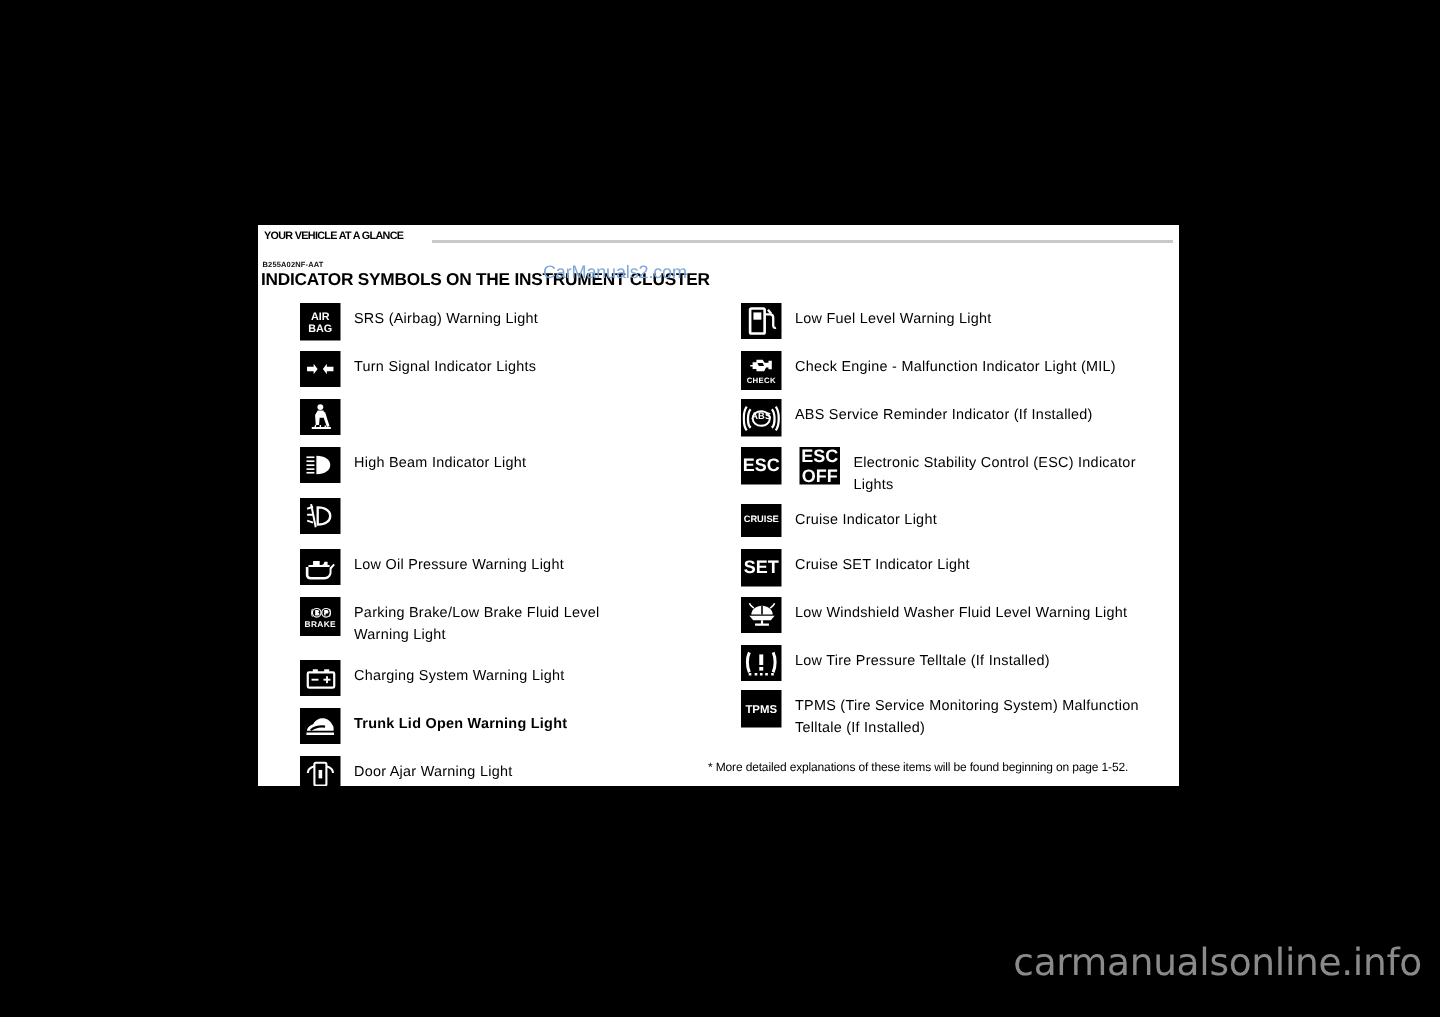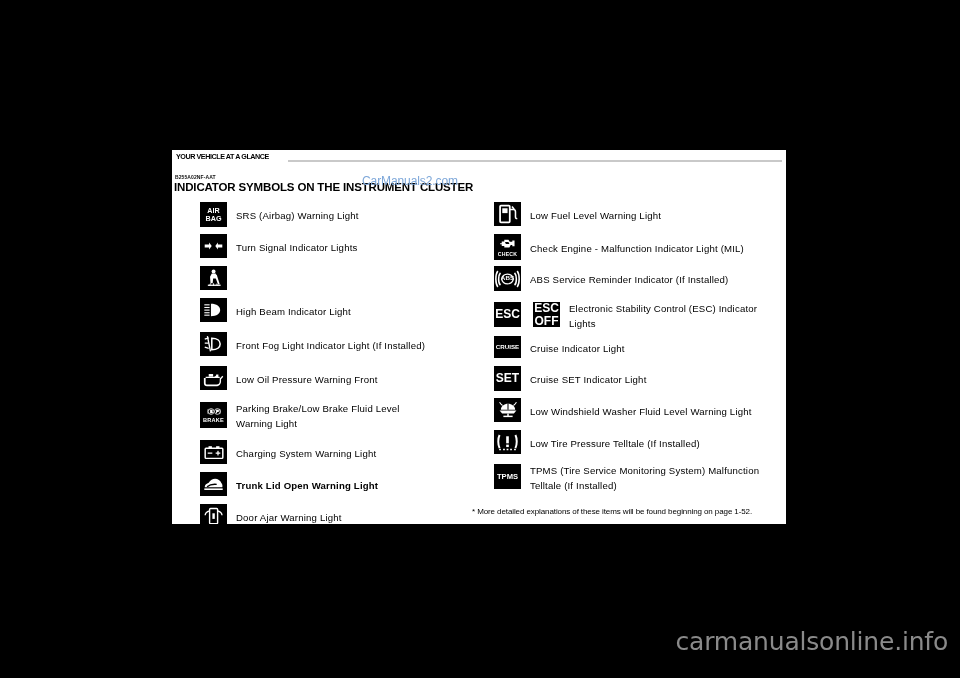--- a/index.html
+++ b/index.html
@@ -93,21 +93,21 @@
     position: absolute;
     top: 52px;
   }
   #col-left  { left: 4px;   width: 292px; }
   #col-right { left: 298px; width: 316px; }
 
   .row {
     position: absolute;
     left: 0;
     display: flex;
-    align-items: center;
+    align-items: flex-start;
     padding-left: 24px;
   }
 
   
   .tile {
     background: #000000;
     width: 27px;
     height: 24px;
     flex: 0 0 auto;
     position: relative;
@@ -218,31 +218,30 @@
       </div>
       <div class="row" style="top: 130px;">
         <div class="tile">
           <svg width="24" height="22" viewBox="0 0 100 100" fill="none">
             <path d="M40 24 C64 24 78 35 78 50 C78 65 64 76 40 76 Z" fill="#fff" opacity="0"></path>
             <path d="M40 24 C64 24 78 35 78 50 C78 65 64 76 40 76 Z" stroke="#fff" stroke-width="7"></path>
             <path d="M8 28 L26 22 M8 46 L26 46 M8 64 L26 70" stroke="#fff" stroke-width="6"></path>
             <path d="M20 14 L34 84" stroke="#fff" stroke-width="6"></path>
           </svg>
         </div>
-        <div class="label" style="margin-left: 9px;">Front Fog Light Indicator Light (If Installed)</div>
       </div>
       <div class="row" style="top: 164px;">
         <div class="tile">
           <svg width="24" height="22" viewBox="0 0 100 100" fill="none">
             <path d="M12 50 L12 74 C12 78 15 80 19 80 L62 80 C70 80 76 74 76 66 L76 52 L88 40 L92 44 L82 56 L82 66 C82 78 72 88 60 88 L18 88 C10 88 4 82 4 74 L4 50 Z" fill="#fff"></path>
             <path d="M12 44 L50 44 C56 44 60 40 60 34 L70 34 L70 44 L76 44 L76 50 L12 50 Z" fill="#fff"></path>
             <path d="M26 32 L46 32 L46 44 L26 44 Z" fill="#fff"></path>
           </svg>
         </div>
-        <div class="label" style="margin-left: 9px;">Low Oil Pressure Warning Front</div>
+        <div class="label" style="margin-left: 9px;">Low Oil Pressure Warning Light</div>
       </div>
       <div class="row" style="top: 196px;">
         <div class="tile" style="height: 26px;">
           <div style="display:flex;flex-direction:column;align-items:center;justify-content:center;gap:0px;">
             <svg width="24" height="13" viewBox="0 0 100 100" fill="none">
               <ellipse cx="28" cy="50" rx="22" ry="22" stroke="#fff" stroke-width="6"></ellipse>
               <path d="M20 36 L32 36 C38 36 40 40 40 44 C40 48 38 50 32 50 L20 50 Z M20 50 L34 50 C40 50 42 54 42 58 C42 62 40 64 34 64 L20 64 Z" fill="#fff"></path>
               <ellipse cx="76" cy="50" rx="22" ry="22" stroke="#fff" stroke-width="6"></ellipse>
               <path d="M66 36 L80 36 C86 36 88 40 88 46 C88 52 86 54 80 54 L74 54 L74 64 L66 64 Z" fill="#fff"></path>
               <path d="M6 30 C0 40 0 60 6 70 M94 30 C100 40 100 60 94 70" stroke="#fff" stroke-width="5" fill="none"></path>

